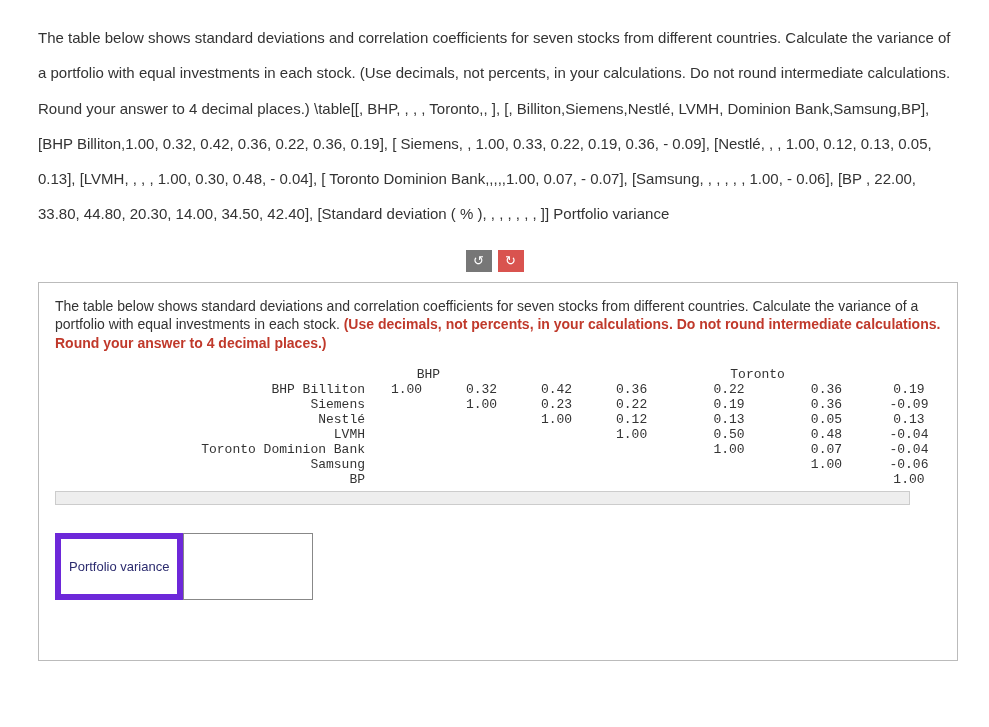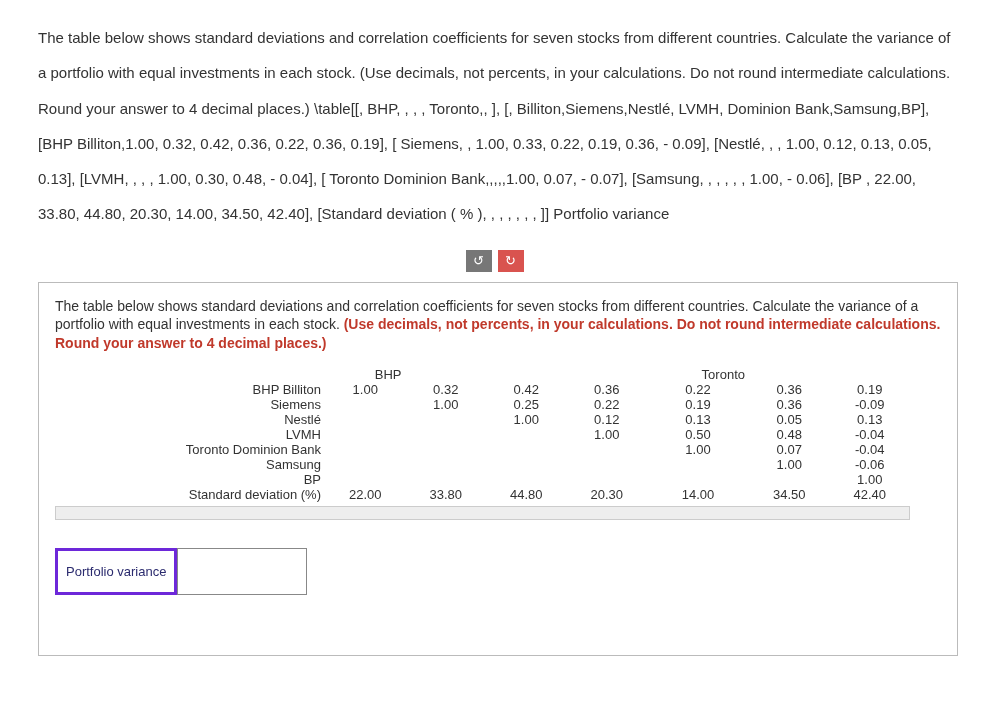--- a/index.html
+++ b/index.html
@@ -42,24 +42,25 @@
     width: 920px;
   }
   .instr {
     font-size: 14px;
     line-height: 1.35;
     margin-bottom: 14px;
     font-family: Arial, sans-serif;
   }
   .instr .red { color: #c0392b; font-weight: bold; }
   .data-table {
-    font-family: Liberation Sans, sans-serif;
+    font-family: Liberation Mono, monospace;
     font-size: 13px;
     border-collapse: collapse;
     width: 855px;
+    margin-left: 44px;
   }
   .data-table td { padding: 0 4px; white-space: nowrap; }
   .rowlabel { text-align: right; width: 270px; }
   .num { text-align: center; }
   .hdr { text-align: right; }
   .hdr-left { text-align: left; }
   .scroll-track {
     height: 14px;
     background: #eee;
     border: 1px solid #ccc;
@@ -67,22 +68,22 @@
     width: 855px;
     position: relative;
   }
   .answer-row {
     display: flex;
     align-items: stretch;
     margin-top: 28px;
     gap: 0;
   }
   .answer-label {
-    border: 3px solid #6d28d9;
-    padding: 13px 8px;
+    border: 6px solid #6d28d9;
+    padding: 20px 8px;
     font-size: 13px;
     background: #fff;
     color: #2b2b6e;
   }
   .answer-input {
     border: 1px solid #888;
     width: 130px;
     font-size: 13px;
     padding: 2px 4px;
   }
@@ -125,21 +126,21 @@
       <td class="num">0.42</td>
       <td class="num">0.36</td>
       <td class="num">0.22</td>
       <td class="num">0.36</td>
       <td class="num">0.19</td>
     </tr>
     <tr>
       <td class="rowlabel">Siemens</td>
       <td class="num"></td>
       <td class="num">1.00</td>
-      <td class="num">0.25</td>
+      <td class="num">0.23</td>
       <td class="num">0.22</td>
       <td class="num">0.19</td>
       <td class="num">0.36</td>
       <td class="num">-0.09</td>
     </tr>
     <tr>
       <td class="rowlabel">Nestlé</td>
       <td class="num"></td>
       <td class="num"></td>
       <td class="num">1.00</td>
@@ -180,30 +181,20 @@
     </tr>
     <tr>
       <td class="rowlabel">BP</td>
       <td class="num"></td>
       <td class="num"></td>
       <td class="num"></td>
       <td class="num"></td>
       <td class="num"></td>
       <td class="num"></td>
       <td class="num">1.00</td>
-    </tr>
-    <tr>
-      <td class="rowlabel">Standard deviation (%)</td>
-      <td class="num">22.00</td>
-      <td class="num">33.80</td>
-      <td class="num">44.80</td>
-      <td class="num">20.30</td>
-      <td class="num">14.00</td>
-      <td class="num">34.50</td>
-      <td class="num">42.40</td>
     </tr>
   </tbody>
     </table>
   <div class="scroll-track"></div>
 
   <div class="answer-row">
     <div class="answer-label">Portfolio variance</div>
     <input class="answer-input" type="text" value="" style="">
   </div>
 </div>

